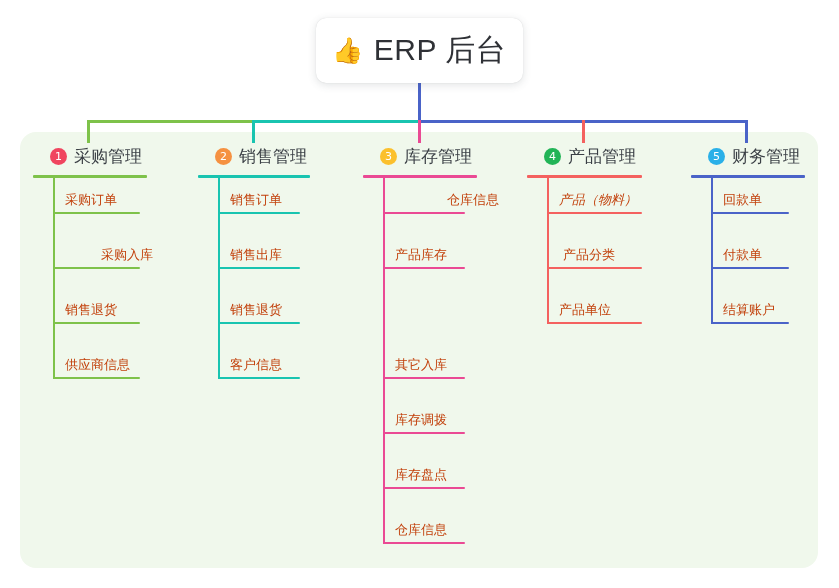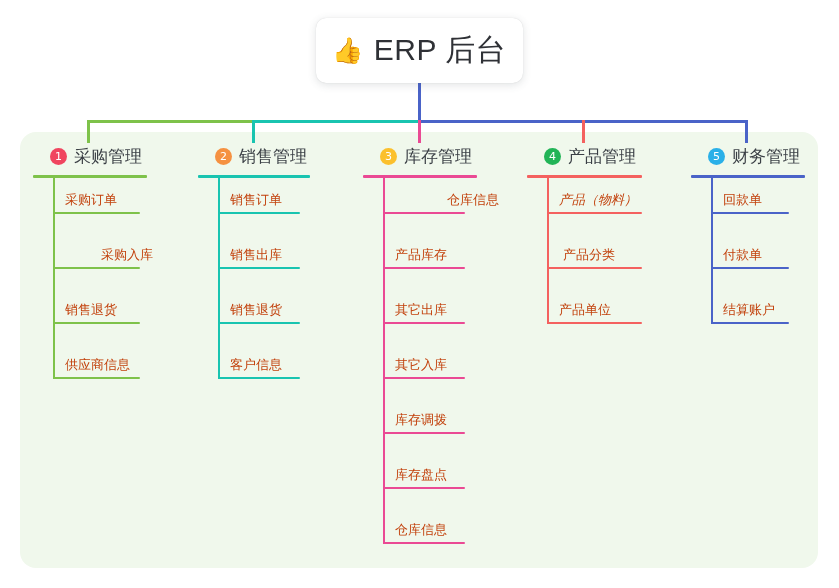--- a/index.html
+++ b/index.html
@@ -220,24 +220,20 @@
         <div class="items" style="height: 370px;">
           <div class="spine" style="background: rgb(234, 74, 148); left: 20px; height: 366px;"></div>
           <div class="item" style="top: 6px; left: 20px; width: 82px;">
             <span class="item-label" style="left: 24px; margin-left: 40px;">仓库信息</span>
             <div class="item-rule" style="background: rgb(234, 74, 148); width: 82px;"></div>
           </div>
           <div class="item" style="top: 61px; left: 20px; width: 82px;">
             <span class="item-label" style="left: 12px;">产品库存</span>
             <div class="item-rule" style="background: rgb(234, 74, 148); width: 82px;"></div>
           </div>
-          <div class="item" style="top: 116px; left: 20px; width: 82px;">
-            <span class="item-label" style="left: 12px;">其它出库</span>
-            <div class="item-rule" style="background: rgb(234, 74, 148); width: 82px;"></div>
-          </div>
           <div class="item" style="top: 171px; left: 20px; width: 82px;">
             <span class="item-label" style="left: 12px;">其它入库</span>
             <div class="item-rule" style="background: rgb(234, 74, 148); width: 82px;"></div>
           </div>
           <div class="item" style="top: 226px; left: 20px; width: 82px;">
             <span class="item-label" style="left: 12px;">库存调拨</span>
             <div class="item-rule" style="background: rgb(234, 74, 148); width: 82px;"></div>
           </div>
           <div class="item" style="top: 281px; left: 20px; width: 82px;">
             <span class="item-label" style="left: 12px;">库存盘点</span>

